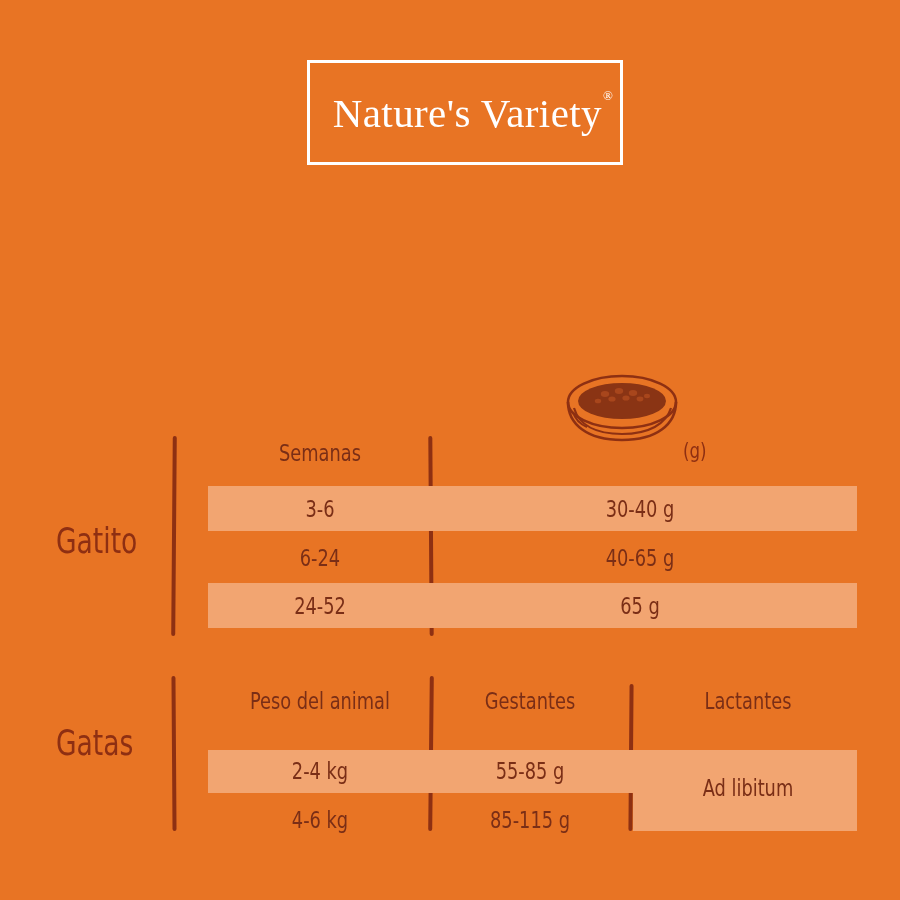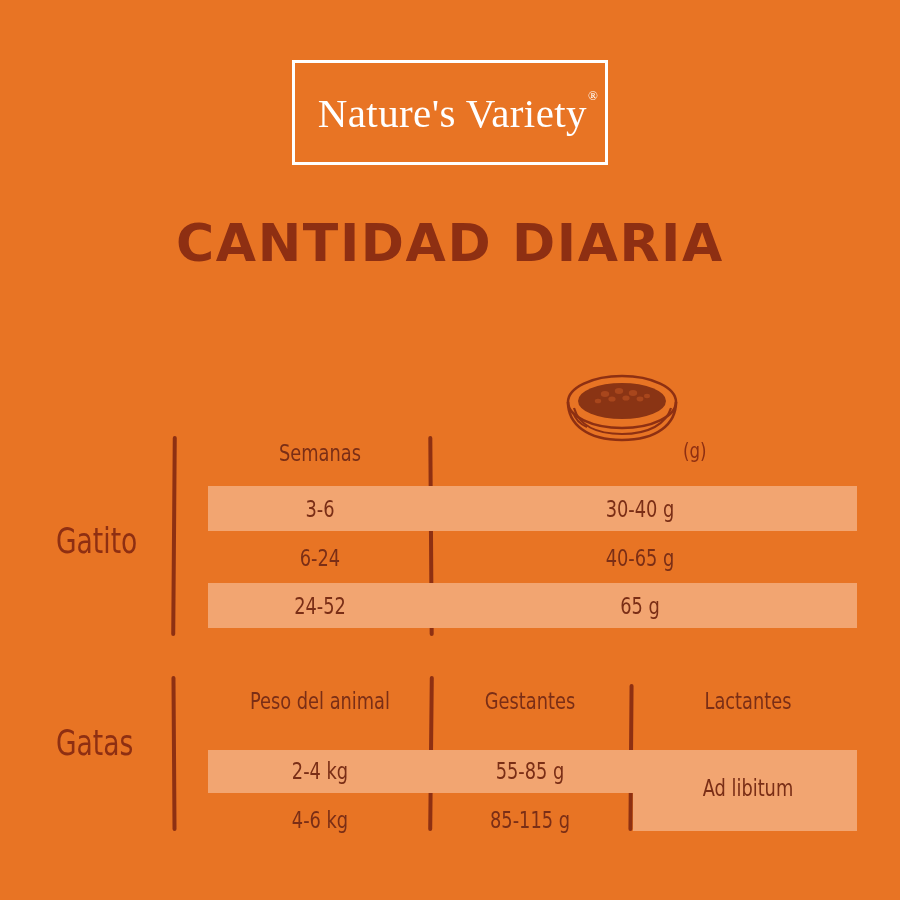--- a/index.html
+++ b/index.html
@@ -11,21 +11,21 @@
     height: 900px;
     background: #E87424;
     font-family: "Liberation Sans", sans-serif;
     overflow: hidden;
     position: relative;
   }
 
   
   #logo-box {
     position: absolute;
-    left: 292px;
+    left: 307px;
     top: 60px;
     width: 316px;
     height: 105px;
     border: 3px solid #FFFFFF;
     box-sizing: border-box;
     display: flex;
     align-items: center;
     justify-content: center;
     padding-left: 15px;
   }
@@ -116,21 +116,20 @@
   .divider.tilt-c { transform: rotate(0.6deg); }
 </style>
 </head>
 <body>
 
 <div id="logo-box">
   <span id="logo-text"><span>Nature's Variety</span><span id="logo-reg">®</span></span>
 </div>
 
 <div id="page-title">
-  <div>CANTIDAD DIARIA</div>
 </div>
 
 <svg id="bowl-icon" viewBox="0 0 118 78" xmlns="http://www.w3.org/2000/svg">
   <ellipse cx="59" cy="30" rx="54" ry="26" fill="none" stroke="#8E3012" stroke-width="2.6"></ellipse>
   <path d="M5 30 C5 52, 24 68, 59 68 C94 68, 113 52, 113 30" fill="none" stroke="#8E3012" stroke-width="2.6"></path>
   <path d="M11 36 C16 53, 33 62, 59 62 C86 62, 103 52, 108 36" fill="none" stroke="#8E3012" stroke-width="2.2"></path>
   <ellipse cx="59" cy="29" rx="44" ry="18" fill="#8A3414"></ellipse>
   <g fill="#A8461C">
     <ellipse cx="42" cy="22" rx="4.2" ry="3"></ellipse>
     <ellipse cx="56" cy="19" rx="4.2" ry="3"></ellipse>

